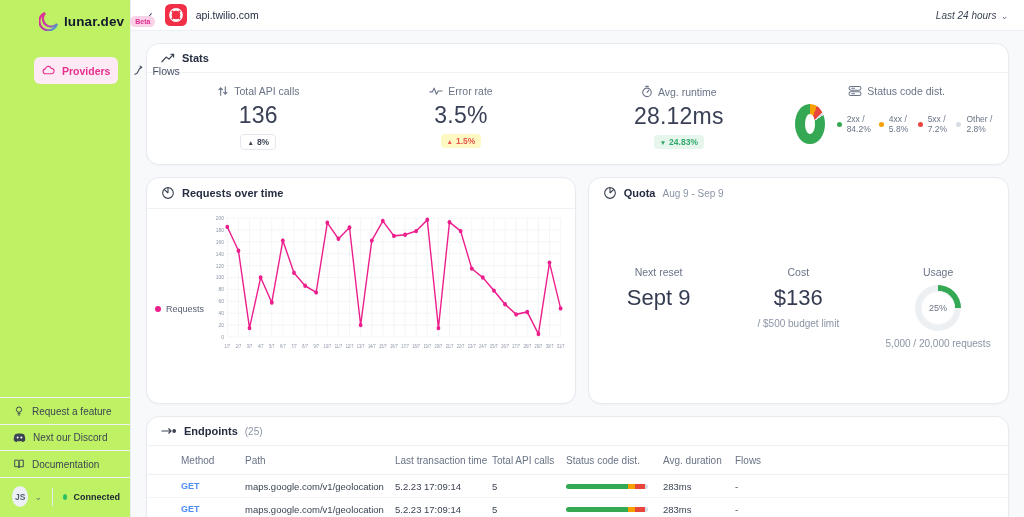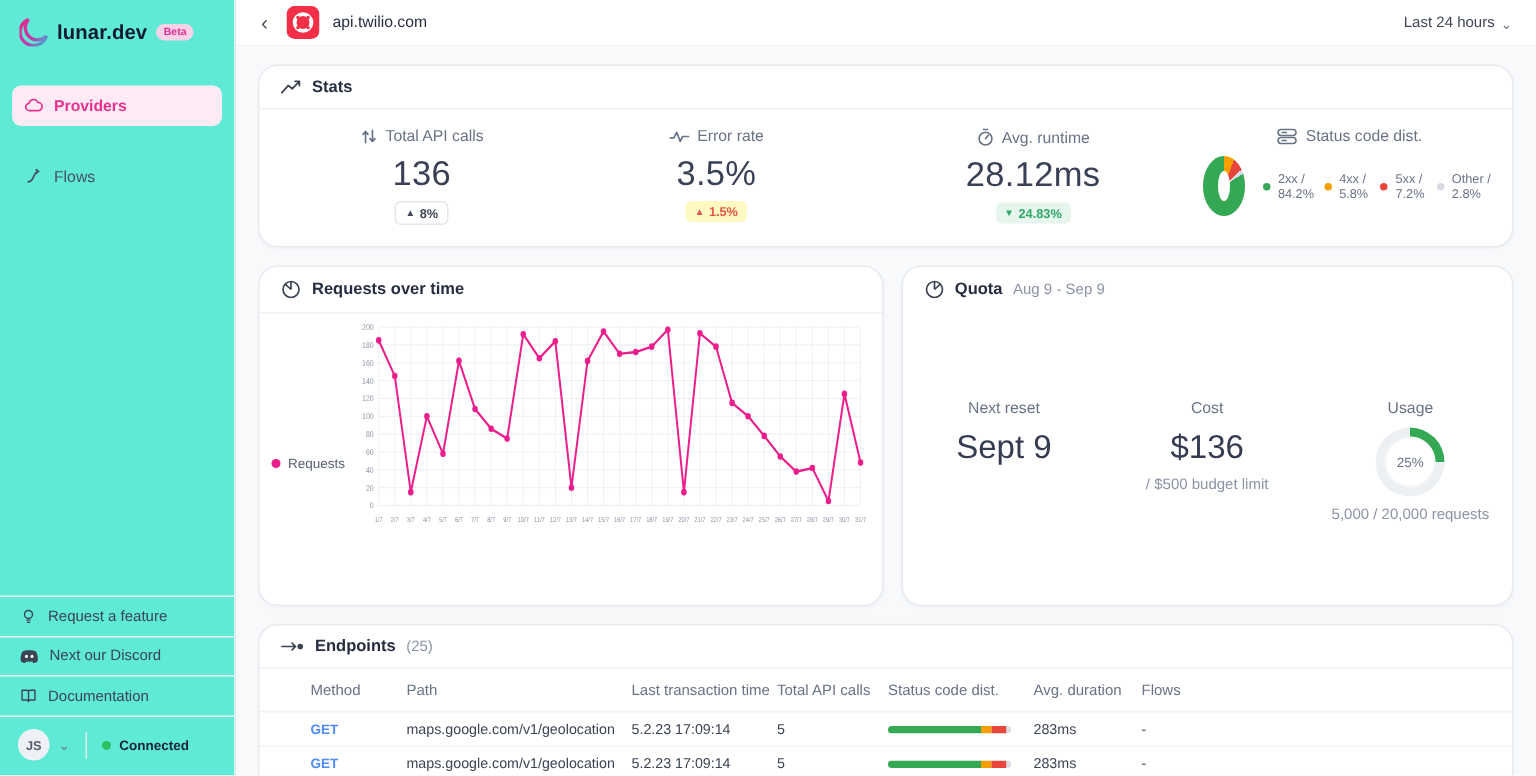--- a/index.html
+++ b/index.html
@@ -1,28 +1,28 @@
 <!DOCTYPE html>
 <html><head>
 <meta charset="utf-8">
 <style>
   * { margin:0; padding:0; box-sizing:border-box; }
   html,body { width:1024px; height:517px; overflow:hidden; background:#fff;
               font-family:"Liberation Sans", sans-serif; color:#3c4257; }
   .app { display:flex; width:1024px; height:517px; }
 
   
-  .sidebar { width:157px; flex:none; background:#5eead4; border-right:1px solid #e9ecf1;
-             position:relative; }
+  .sidebar { width:131px; flex:none; background:#bef264; border-right:1px solid #e9ecf1;
+             position:relative;padding-left:26px; }
   .logo-row { display:flex; align-items:center; gap:5px; padding:11px 0 0 13px; }
   .logo-mark { width:20px; height:20px; flex:none; }
   .brand { font-size:13.5px; font-weight:700; color:#141a2e; letter-spacing:.1px; }
   .beta { background:#f9d2e7; color:#dd2f90; font-size:7px; font-weight:700;
           border-radius:7px; padding:2px 5px; margin-left:1px; }
-  .nav { margin:26px 8px 0 8px; display:flex; flex-direction:column; gap:20px;text-align:right; }
+  .nav { margin:26px 8px 0 8px; display:flex; flex-direction:row; gap:6px;text-align:right; }
   .nav-item { display:flex; align-items:center; gap:7px; font-size:10.5px; color:#465062;
               padding:7px 8px; border-radius:6px; cursor:pointer; }
   .nav-item.active { background:#fdeaf4; color:#e8308f; font-weight:700; }
   .side-footer { position:absolute; left:0; right:0; bottom:0; }
   .foot-link { display:flex; align-items:center; gap:7px; font-size:10px; color:#3c4454;
                padding:7px 13px; border-top:1px solid #f0f2f6; }
   .foot-bottom { display:flex; align-items:center; gap:6px; padding:8px 10px 10px 12px;
                  border-top:1px solid #f0f2f6; }
   .avatar { width:21px; height:21px; border-radius:50%; background:#edf0f4; color:#555e70;
             font-size:8.5px; font-weight:700; display:flex; align-items:center; justify-content:center; }
@@ -32,21 +32,21 @@
   .conn-label { font-size:9px; font-weight:700; color:#1d2436; }
 
   
   .right { flex:1; display:flex; flex-direction:column; min-width:0; }
   .topbar { height:31px; flex:none; background:#fff; border-bottom:1px solid #ecEFf3;
             display:flex; align-items:center; padding:0 16px 0 14px; gap:9px; }
   .back-btn { font-size:14px; color:#4b5366; line-height:1; cursor:pointer; padding:0 3px; }
   .provider-logo { width:22px; height:22px; }
   .provider-name { font-size:10.5px; color:#272e42; }
   .range-select { margin-left:auto; font-size:10px; color:#3e4554; cursor:pointer;
-                  display:flex; align-items:flex-end; gap:4px; }
+                  display:flex; align-items:flex-end; gap:4px;font-style:italic; }
   .main { flex:1; background:#f7f9fb; padding:12px 15px; display:flex; flex-direction:column; gap:12px; overflow:hidden; }
 
   .card { background:#fff; border:1px solid #e7eaef; border-radius:13px; box-shadow:0 1px 2px rgba(25,35,60,.03); }
   .card-header { display:flex; align-items:center; gap:7px; padding:8px 14px; border-bottom:1px solid #eff1f5; }
   .card-title { font-size:11px; font-weight:700; color:#262d41; }
   .card-sub { font-size:10px; color:#8b94a5; }
 
   
   .stats-body { display:grid; grid-template-columns:1fr 1fr 1.15fr 1fr; padding:12px 10px 14px; }
   .stat { display:flex; flex-direction:column; align-items:center; gap:5px; }

